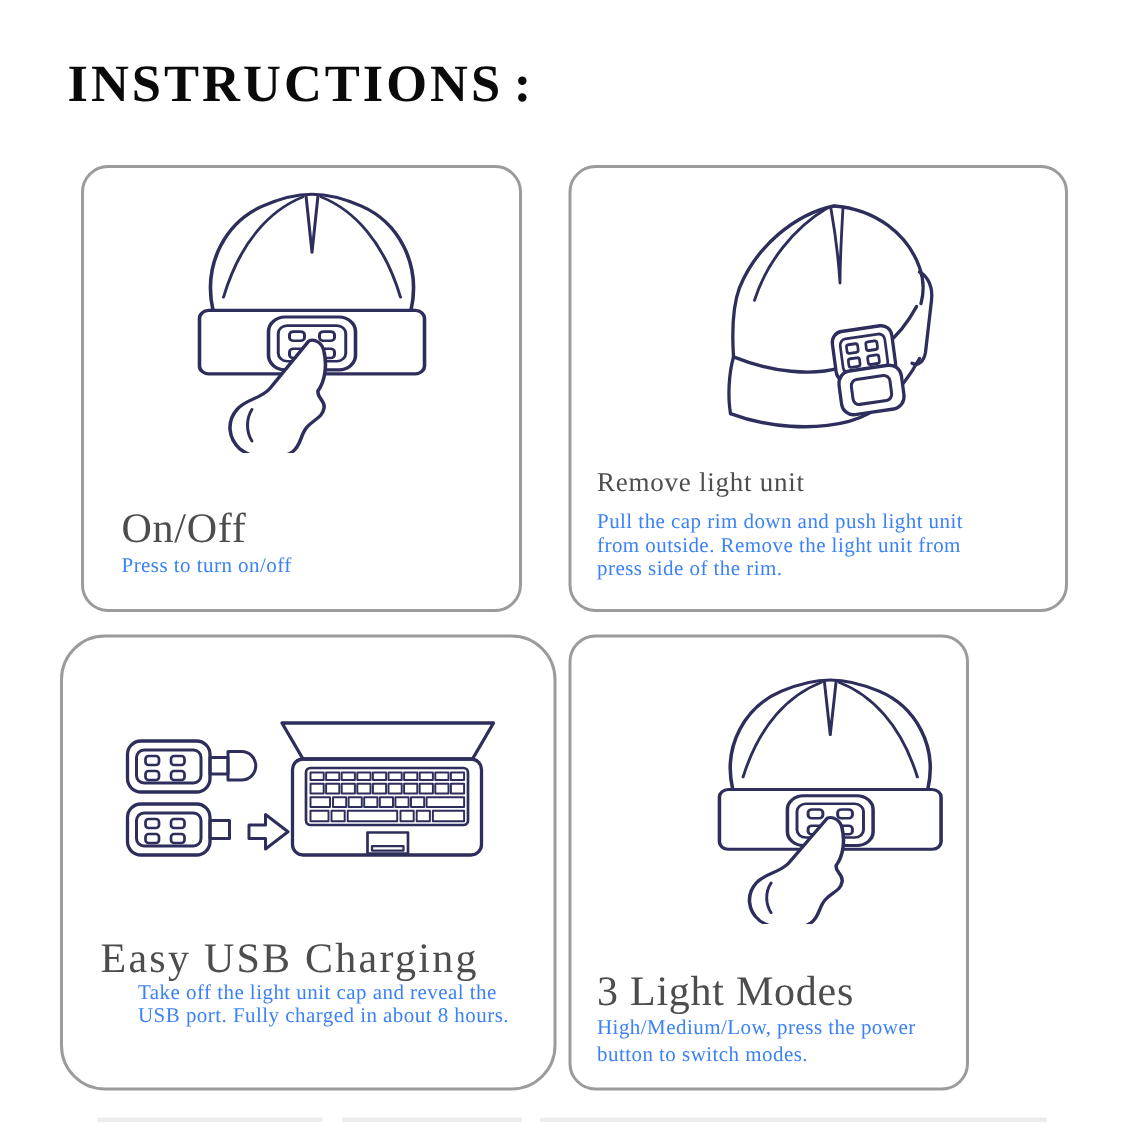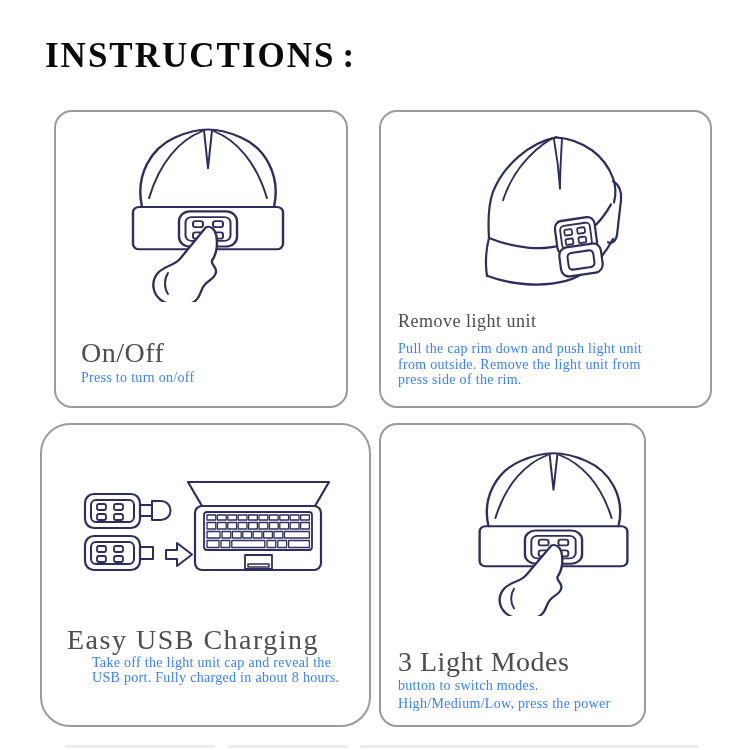--- a/index.html
+++ b/index.html
@@ -182,22 +182,22 @@
       <rect class="ln" stroke-width="2" x="105" y="108" width="10" height="7" rx="2.5"></rect>
       <rect class="ln" stroke-width="2" x="85" y="121" width="10" height="7" rx="2.5"></rect>
       <rect class="ln" stroke-width="2" x="105" y="121" width="10" height="7" rx="2.5"></rect>
       <g transform="translate(3,2)">
         <path class="lnw" stroke-width="2.4" d="M 95 113 L 69 149 C 63 157 53 157 47 165 C 40 174 41 187 49 195 C 58 203 75 204 84 197 C 90 192 89 184 94 178 C 99 172 104 171 105 164 C 106 158 100 156 101 151 C 106 143 107 131 105 121 C 104 115 99 111 95 113 Z"></path>
         <path class="ln" stroke-width="2" d="M 57 165 C 53 172 53 182 57 189"></path>
       </g>
     </svg>
     <div class="heading">3 Light Modes</div>
     <div class="body-text">
+      <div>High/Medium/Low, press the power</div>
       <div>button to switch modes.</div>
-      <div>High/Medium/Low, press the power</div>
     </div>
   </div>
 
   <div class="bottom-strip" id="strip-a"></div>
   <div class="bottom-strip" id="strip-b"></div>
   <div class="bottom-strip" id="strip-c"></div>
 
 </div>
 
 </body></html>

